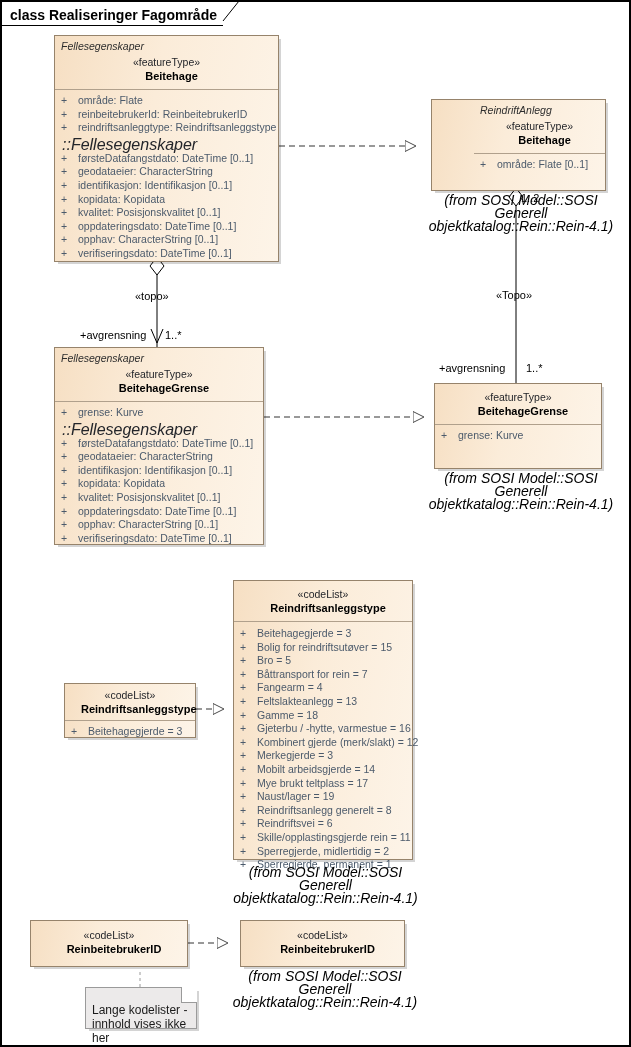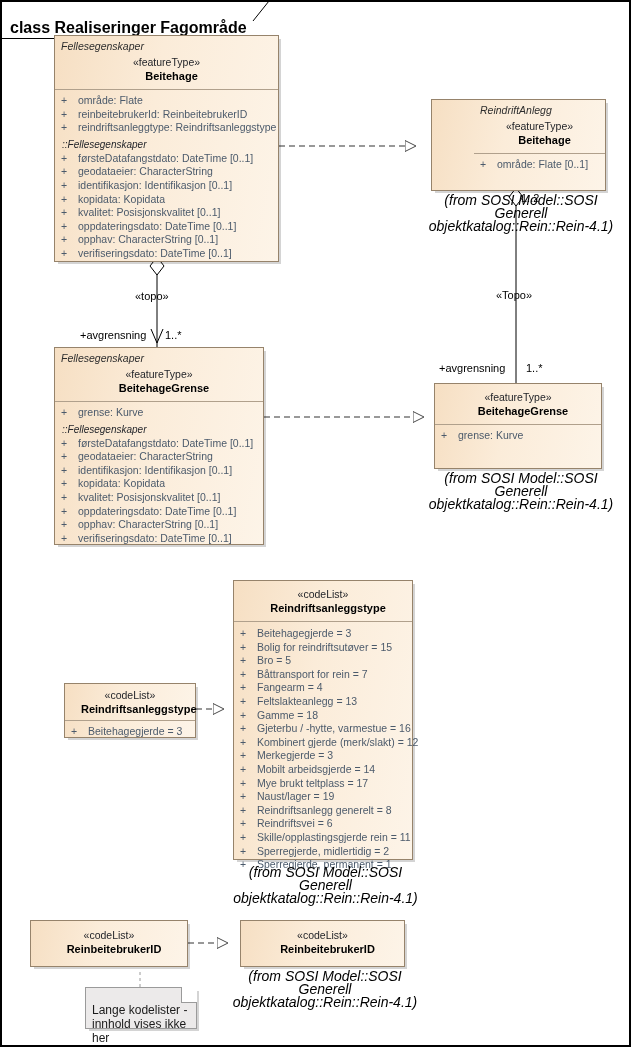--- a/index.html
+++ b/index.html
@@ -14,22 +14,22 @@
     overflow:hidden;
     box-sizing:border-box;
     border:2px solid #000;
   }
   
   .title-tab{
     position:absolute;left:0;top:0;
     height:20px;
     border-right:0;border-bottom:1px solid #000;
     display:flex;align-items:center;
-    padding:16px 6px 0 8px;
-    font-size:16px;font-weight:bold;color:#000;
+    padding:3px 6px 0 8px;
+    font-size:14px;font-weight:bold;color:#000;
     background:#fff;
     white-space:nowrap;
   }
   .title-tab .tab-slant{
     position:absolute;right:-16px;top:-1px;
     width:16px;height:21px;
   }
   
   .uml-box{
     position:absolute;
@@ -67,21 +67,21 @@
   .attr{
     display:flex;
     font-size:10.5px;
     line-height:13.6px;
     color:#4b5a6b;
     white-space:nowrap;
   }
   .attr .vis{width:17px;flex:0 0 17px;color:#4b5a6b;}
   .attr .txt{color:#4b5a6b;}
   .group-label{
-    font-size:10px;line-height:15px;
+    font-size:16px;line-height:15px;
     font-style:italic;color:#23252a;
     padding-left:1px;margin-top:2px;
   }
   
   .from-cap{
     position:absolute;
     font-style:italic;
     font-size:14px;
     line-height:13px;
     color:#000;

